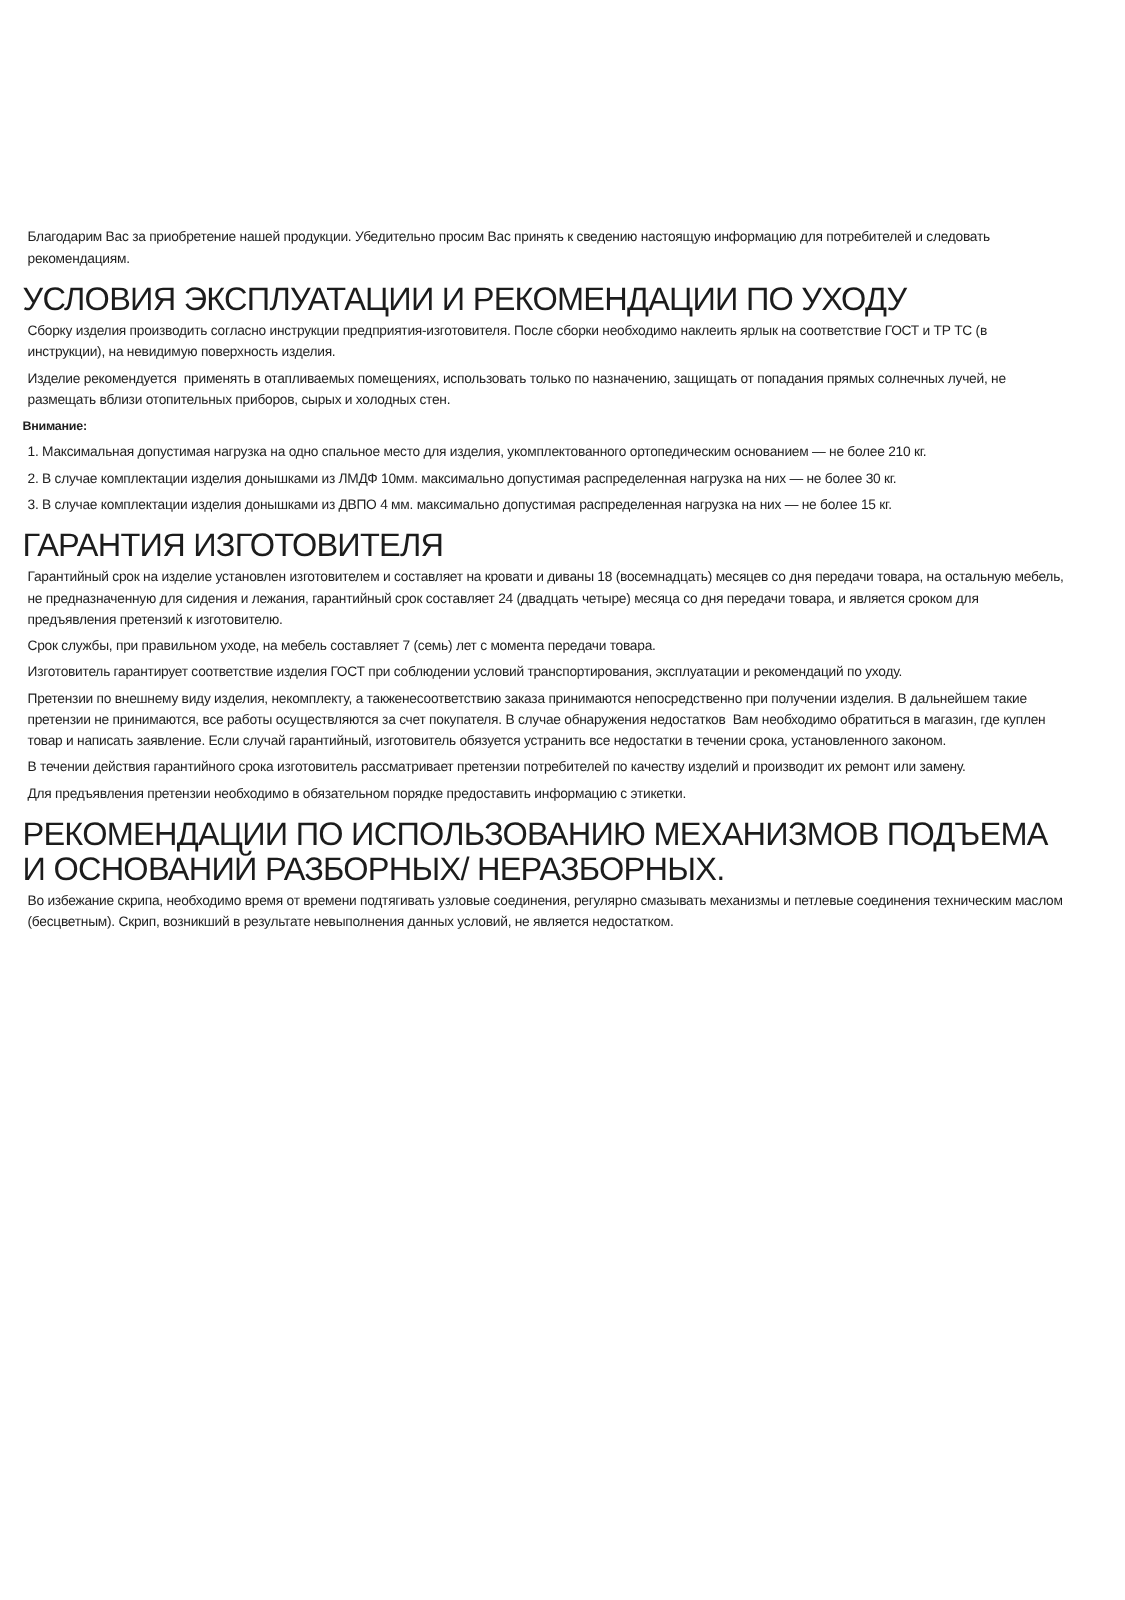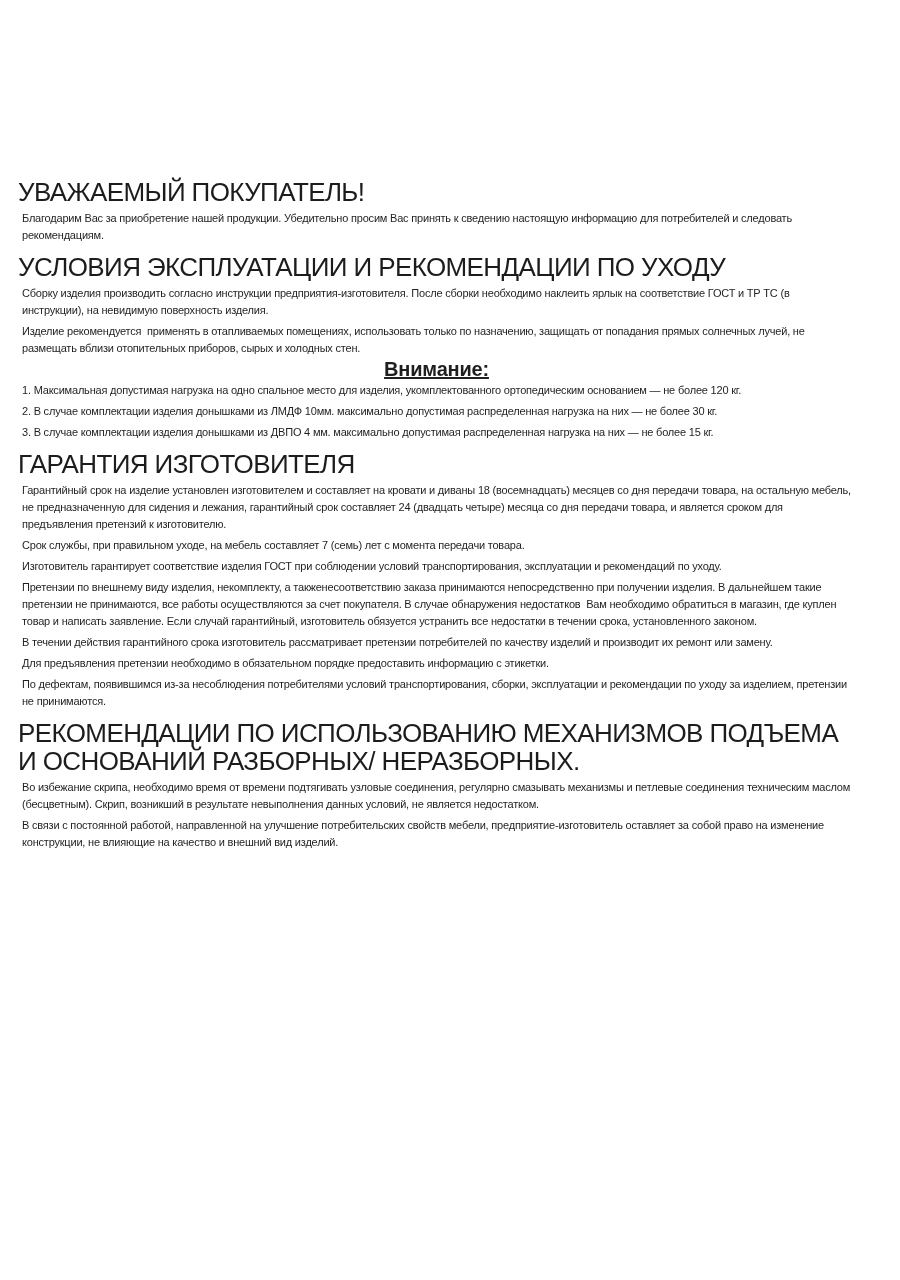--- a/index.html
+++ b/index.html
@@ -33,58 +33,53 @@
   }
   .para {
     margin: 4px;
     font-size: 11px;
     line-height: 17px;
     letter-spacing: -0.2px;
     white-space: pre-wrap;
   }
   .attention-label {
     margin: 0;
-    font-size: 20px;
+    font-size: 10px;
     line-height: 17px;
     font-weight: 700;
-    text-decoration: underline;
     letter-spacing: -0.2px;
-    text-align: center;
   }
 </style>
 </head>
 <body>
 
 <div class="page">
 
   <div class="section">
-    <h1 class="section-heading">УВАЖАЕМЫЙ ПОКУПАТЕЛЬ!</h1>
     <p class="para">Благодарим Вас за приобретение нашей продукции. Убедительно просим Вас принять к сведению настоящую информацию для потребителей и следовать рекомендациям.</p>
   </div>
 
   <div class="section">
     <h2 class="section-heading">УСЛОВИЯ ЭКСПЛУАТАЦИИ И РЕКОМЕНДАЦИИ ПО УХОДУ</h2>
     <p class="para">Сборку изделия производить согласно инструкции предприятия-изготовителя. После сборки необходимо наклеить ярлык на соответствие ГОСТ и ТР ТС (в инструкции), на невидимую поверхность изделия.</p>
     <p class="para">Изделие рекомендуется  применять в отапливаемых помещениях, использовать только по назначению, защищать от попадания прямых солнечных лучей, не размещать вблизи отопительных приборов, сырых и холодных стен.</p>
     <p class="attention-label">Внимание:</p>
-    <p class="para">1. Максимальная допустимая нагрузка на одно спальное место для изделия, укомплектованного ортопедическим основанием — не более 120 кг.</p>
+    <p class="para">1. Максимальная допустимая нагрузка на одно спальное место для изделия, укомплектованного ортопедическим основанием — не более 210 кг.</p>
     <p class="para">2. В случае комплектации изделия донышками из ЛМДФ 10мм. максимально допустимая распределенная нагрузка на них — не более 30 кг.</p>
     <p class="para">3. В случае комплектации изделия донышками из ДВПО 4 мм. максимально допустимая распределенная нагрузка на них — не более 15 кг.</p>
   </div>
 
   <div class="section">
     <h2 class="section-heading">ГАРАНТИЯ ИЗГОТОВИТЕЛЯ</h2>
     <p class="para">Гарантийный срок на изделие установлен изготовителем и составляет на кровати и диваны 18 (восемнадцать) месяцев со дня передачи товара, на остальную мебель, не предназначенную для сидения и лежания, гарантийный срок составляет 24 (двадцать четыре) месяца со дня передачи товара, и является сроком для предъявления претензий к изготовителю.</p>
     <p class="para">Срок службы, при правильном уходе, на мебель составляет 7 (семь) лет с момента передачи товара.</p>
     <p class="para">Изготовитель гарантирует соответствие изделия ГОСТ при соблюдении условий транспортирования, эксплуатации и рекомендаций по уходу.</p>
     <p class="para">Претензии по внешнему виду изделия, некомплекту, а такженесоответствию заказа принимаются непосредственно при получении изделия. В дальнейшем такие претензии не принимаются, все работы осуществляются за счет покупателя. В случае обнаружения недостатков  Вам необходимо обратиться в магазин, где куплен товар и написать заявление. Если случай гарантийный, изготовитель обязуется устранить все недостатки в течении срока, установленного законом.</p>
     <p class="para">В течении действия гарантийного срока изготовитель рассматривает претензии потребителей по качеству изделий и производит их ремонт или замену.</p>
     <p class="para">Для предъявления претензии необходимо в обязательном порядке предоставить информацию с этикетки.</p>
-    <p class="para">По дефектам, появившимся из-за несоблюдения потребителями условий транспортирования, сборки, эксплуатации и рекомендации по уходу за изделием, претензии не принимаются.</p>
   </div>
 
   <div class="section">
     <h2 class="section-heading">РЕКОМЕНДАЦИИ ПО ИСПОЛЬЗОВАНИЮ МЕХАНИЗМОВ ПОДЪЕМА И ОСНОВАНИЙ РАЗБОРНЫХ/ НЕРАЗБОРНЫХ.</h2>
     <p class="para">Во избежание скрипа, необходимо время от времени подтягивать узловые соединения, регулярно смазывать механизмы и петлевые соединения техническим маслом (бесцветным). Скрип, возникший в результате невыполнения данных условий, не является недостатком.</p>
-    <p class="para">В связи с постоянной работой, направленной на улучшение потребительских свойств мебели, предприятие-изготовитель оставляет за собой право на изменение конструкции, не влияющие на качество и внешний вид изделий.</p>
   </div>
 
 </div>
 
 </body></html>

